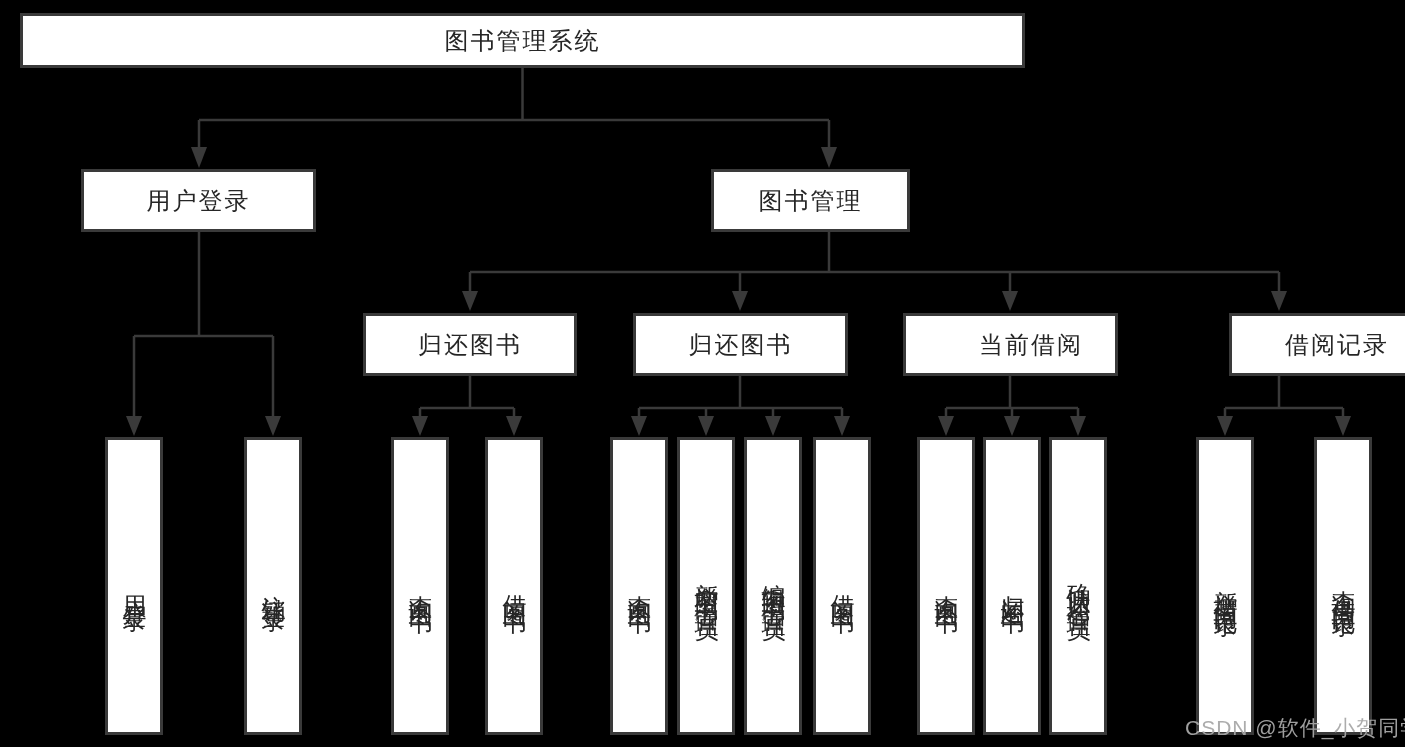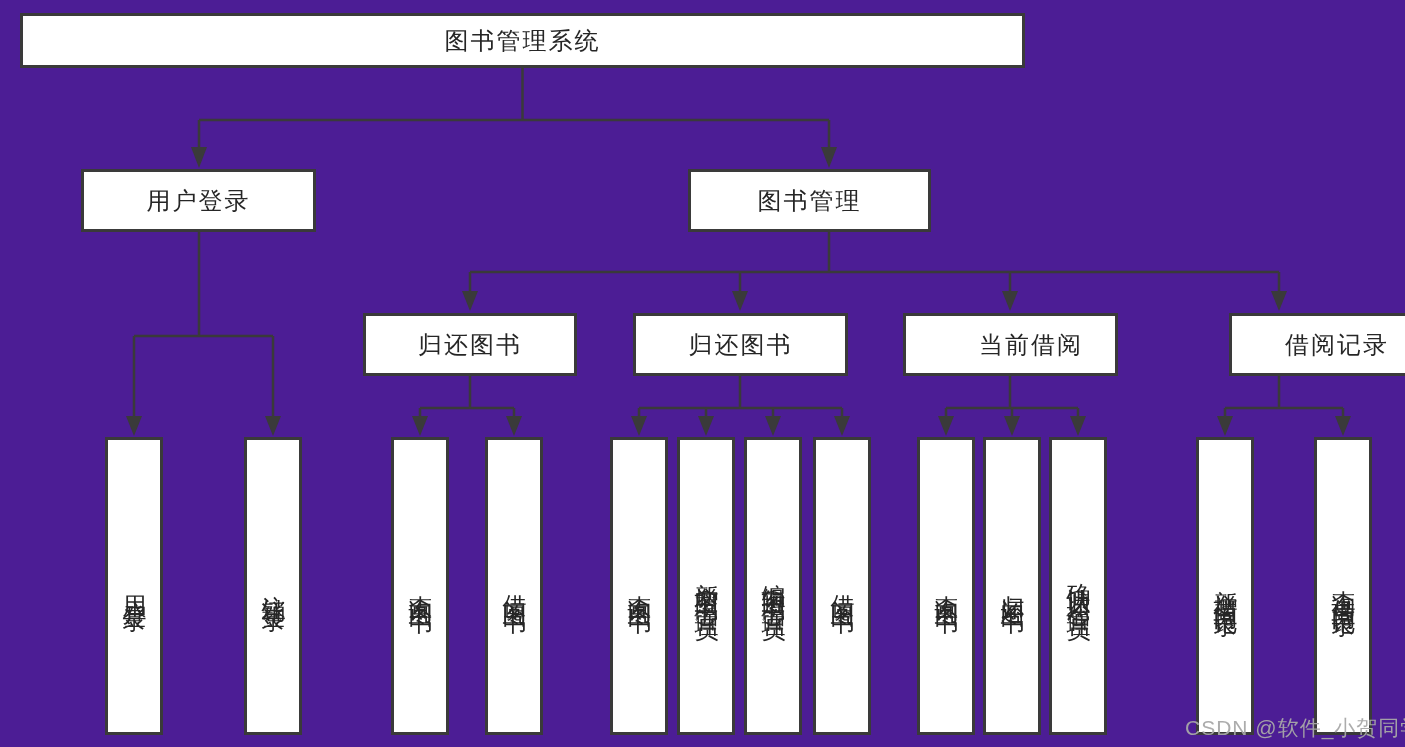--- a/index.html
+++ b/index.html
@@ -1,34 +1,34 @@
 <!DOCTYPE html>
 <html><head>
 <meta charset="utf-8">
 <style>
   html,body{margin:0;padding:0;background:#ffffff;}
   .canvas{
-    position:relative;width:1405px;height:747px;background:#4c1d95;
+    position:relative;width:1405px;height:747px;background:#000000;
     font-family:"Liberation Sans","DejaVu Sans",sans-serif;overflow:hidden;
   }
   .connectors{position:absolute;left:0;top:0;z-index:1;}
   .box{
     position:absolute;box-sizing:border-box;border:3px solid #3a3a3a;background:#ffffff;
     display:flex;align-items:center;justify-content:center;z-index:2;
   }
   .box .hlabel{
     font-size:24px;color:#262626;letter-spacing:2px;white-space:nowrap;
   }
   .leaf .vlabel{
     writing-mode:vertical-rl;font-size:24px;color:#262626;letter-spacing:5px;
     line-height:1.2;white-space:nowrap;
   }
   .root-box{left:20px;top:13px;width:1005px;height:55px;}
   .n-user-login{left:81px;top:169px;width:235px;height:63px;}
-  .n-book-mgmt{left:688px;top:169px;width:243px;height:63px;}
+  .n-book-mgmt{left:711px;top:169px;width:199px;height:63px;}
   .n-new-book{left:363px;top:313px;width:214px;height:63px;}
   .n-book-borrow{left:633px;top:313px;width:215px;height:63px;}
   .n-cur-borrow{left:903px;top:313px;width:215px;height:63px;padding-left:41px;}
   .n-borrow-rec{left:1229px;top:313px;width:216px;height:63px;}
   .leaf{top:437px;width:58px;height:298px;}
   .l-user-login{left:105px;}
   .l-logout{left:244px;}
   .l-nb-search{left:391px;}
   .l-nb-borrow{left:485px;}
   .l-bb-search{left:610px;}

